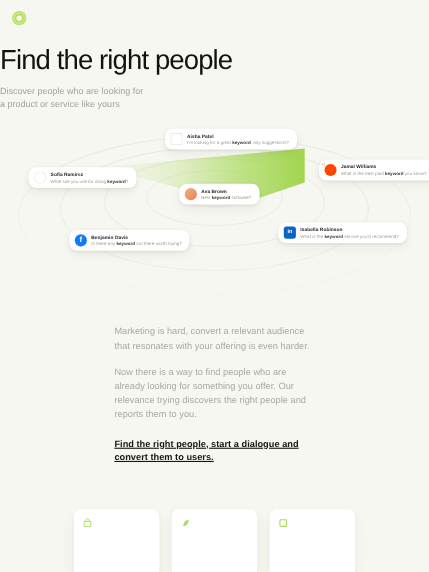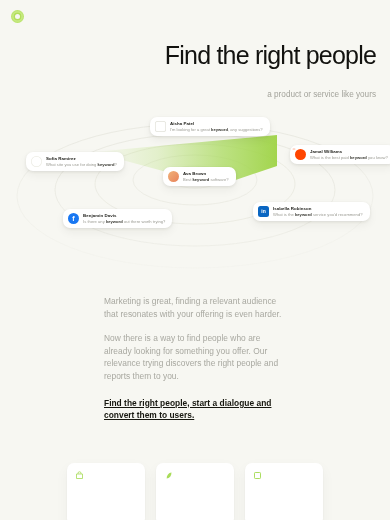--- a/index.html
+++ b/index.html
@@ -18,21 +18,21 @@
     background:radial-gradient(circle at 50% 50%, #e8f7c8 0%, #cdec8e 45%, #b6e263 70%, rgba(182,226,99,0) 100%);
     display:flex; align-items:center; justify-content:center;
   }
   .logo .inner {
     width:5px; height:5px; border-radius:50%;
     background:#f7f7f2;
     box-shadow:0 0 0 1.5px #b2de5c;
   }
 
   
-  .hero { position:absolute; left:0; top:40px; width:376px; text-align:right; }
+  .hero { position:absolute; left:0; top:40px; width:376px; text-align:left; }
   .hero h1 {
     font-size:25px; line-height:30px; font-weight:500;
     letter-spacing:-0.8px; color:#12120f;
   }
   .hero p {
     margin-top:7px; font-size:8.2px; line-height:11.5px;
     color:#a3a39b; font-weight:400;
   }
 
   
@@ -93,21 +93,21 @@
 </head>
 <body>
 
 <div class="logo">
   <span class="inner"></span>
 </div>
 
 <div class="hero">
   <h1>Find the right people</h1>
   <p>
-    <br>
+    <span>Discover people who are looking for</span><br>
     <span>a product or service like yours</span>
   </p>
 </div>
 
 <div class="viz">
   <svg width="390" height="165" viewBox="0 0 390 165">
     <defs>
       <linearGradient id="coneGrad" x1="0" y1="0" x2="1" y2="0">
         <stop offset="0%" stop-color="#a6d957" stop-opacity="0"></stop>
         <stop offset="35%" stop-color="#a6d957" stop-opacity="0.25"></stop>
@@ -184,21 +184,21 @@
   <div class="pcard" style="left:253px; top:98px;">
     <span class="av av-l sq" style="font-size:5px;">in</span>
     <span class="txt">
       <span class="nm">Isabella Robinson</span>
       <span class="qt"><span>What is the </span><b>keyword</b><span> service you'd recommend?</span></span>
     </span>
   </div>
 </div>
 
 <div class="copy">
-  <p>Marketing is great, finding a relevant audience that resonates with your offering is even harder.</p>
+  <p>Marketing is hard, convert a relevant audience that resonates with your offering is even harder.</p>
   <p>Now there is a way to find people who are already looking for something you offer. Our relevance trying discovers the right people and reports them to you.</p>
   <p class="strong">Find the right people, start a dialogue and convert them to users.</p>
 </div>
 
 <div class="features">
   <div class="fcard">
     <span class="ficon">
       <svg viewBox="0 0 24 24" fill="none" stroke="currentColor" stroke-width="2.2">
           <path d="M4 8h16v12H4z"></path>
           <path d="M8 8V6a4 4 0 0 1 8 0v2"></path>

